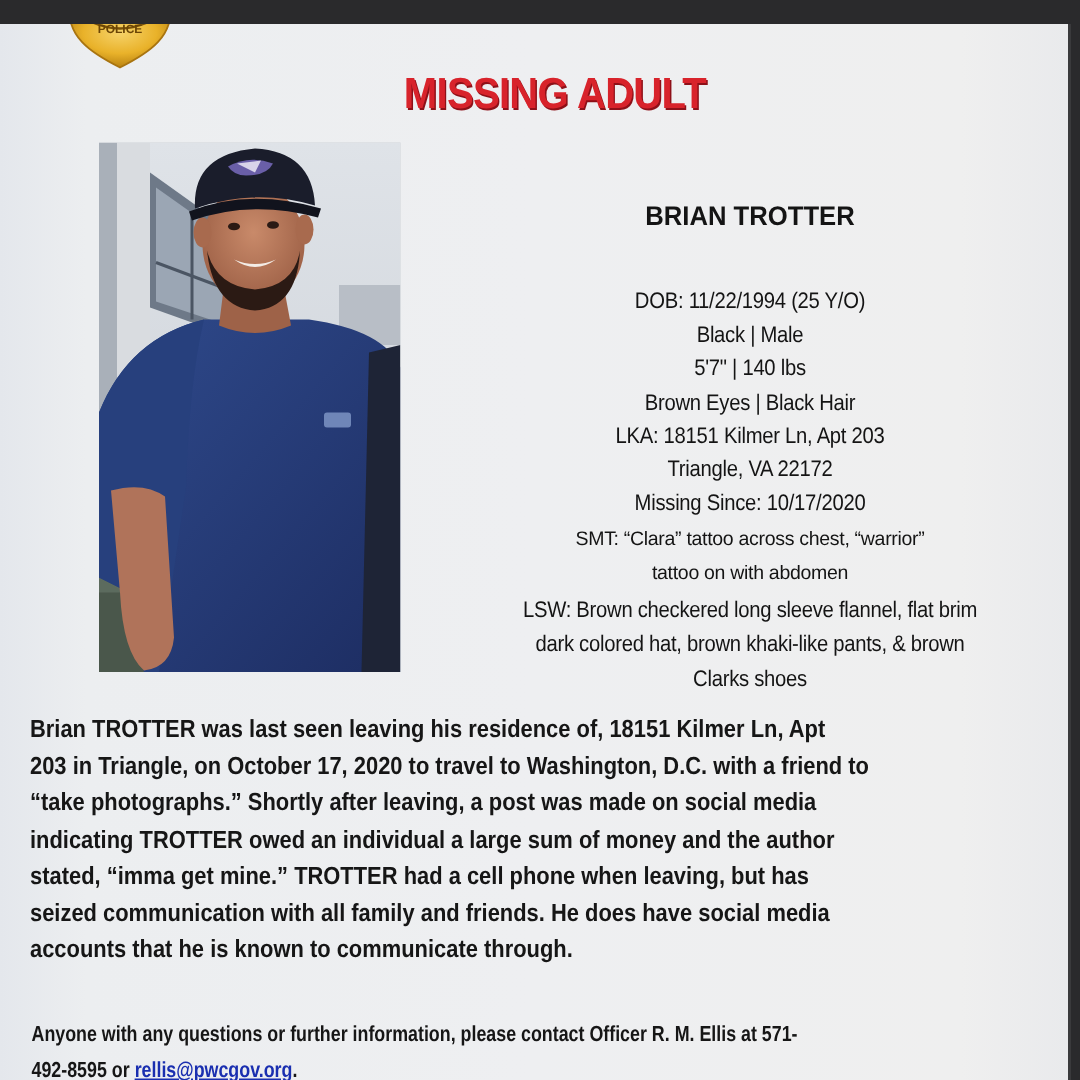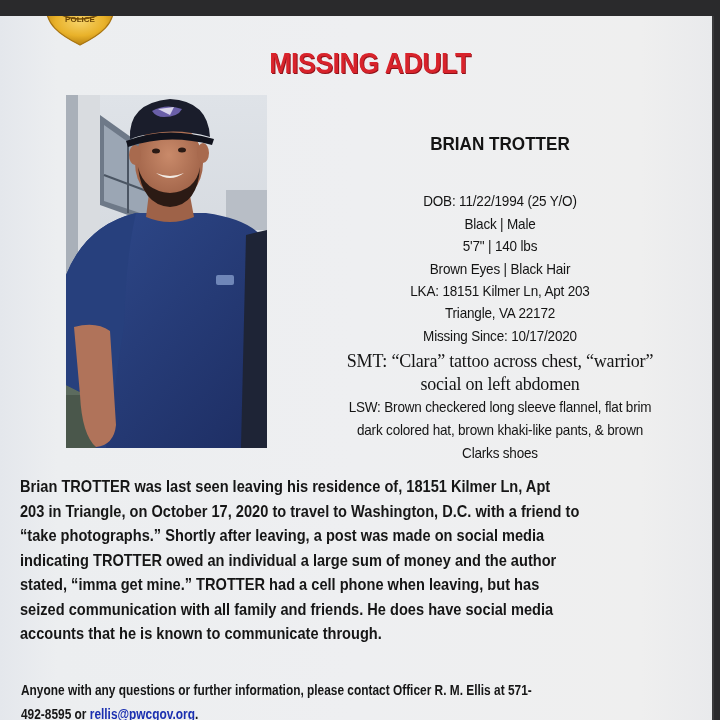--- a/index.html
+++ b/index.html
@@ -74,22 +74,21 @@
   .info .line {
     position: absolute;
     left: 0; right: 0;
     font-size: 15px;
     white-space: nowrap;
     transform: scaleX(0.9);
     letter-spacing: -0.2px;
   }
   .info .line.wide {
     transform: scaleX(1);
-    font-size: 18px;
-    font-family: Liberation Serif, serif;
+    font-size: 13px;
   }
   .body-text {
     position: absolute;
     left: 20px;
     top: 458px;
     width: 690px;
     font-family: "Liberation Sans", sans-serif;
     font-weight: bold;
     font-size: 16.5px;
     line-height: 24.5px;
@@ -204,21 +203,21 @@
   <div class="info">
     <div class="name">BRIAN TROTTER</div>
     <div class="line" style="top:176px">DOB:  11/22/1994 (25 Y/O)</div>
     <div class="line" style="top:199px">Black | Male</div>
     <div class="line" style="top:221px">5'7" | 140 lbs</div>
     <div class="line" style="top:244px">Brown Eyes | Black Hair</div>
     <div class="line" style="top:266px">LKA:  18151 Kilmer Ln, Apt 203</div>
     <div class="line" style="top:288px">Triangle, VA 22172</div>
     <div class="line" style="top:311px">Missing Since: 10/17/2020</div>
     <div class="line wide" style="top:335px">SMT:  “Clara” tattoo across chest, “warrior”</div>
-    <div class="line wide" style="top:358px">social on left abdomen</div>
+    <div class="line wide" style="top:358px">tattoo on with abdomen</div>
     <div class="line" style="top:382px">LSW: Brown checkered long sleeve flannel, flat brim</div>
     <div class="line" style="top:405px">dark colored hat, brown khaki-like pants, &amp; brown</div>
     <div class="line" style="top:428px">Clarks shoes</div>
   </div>
 
   <div class="body-text">
     <span class="bl">Brian TROTTER was last seen leaving his residence of, 18151 Kilmer Ln, Apt</span>
     <span class="bl">203 in Triangle, on October 17, 2020 to travel to Washington, D.C. with a friend to</span>
     <span class="bl">“take photographs.” Shortly after leaving, a post was made on social media</span>
     <span class="bl">indicating TROTTER owed an individual  a large sum of money and the author</span>

